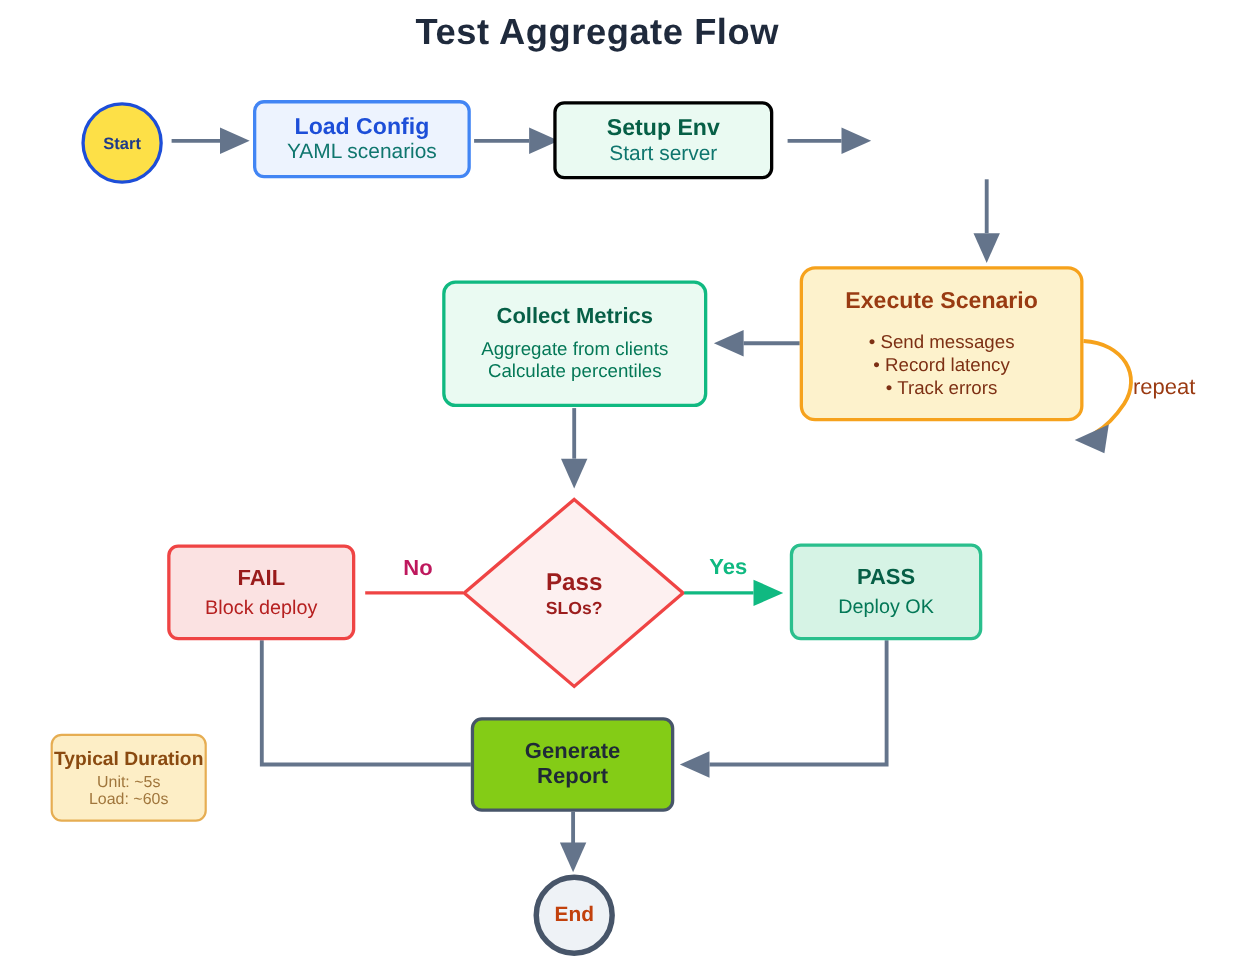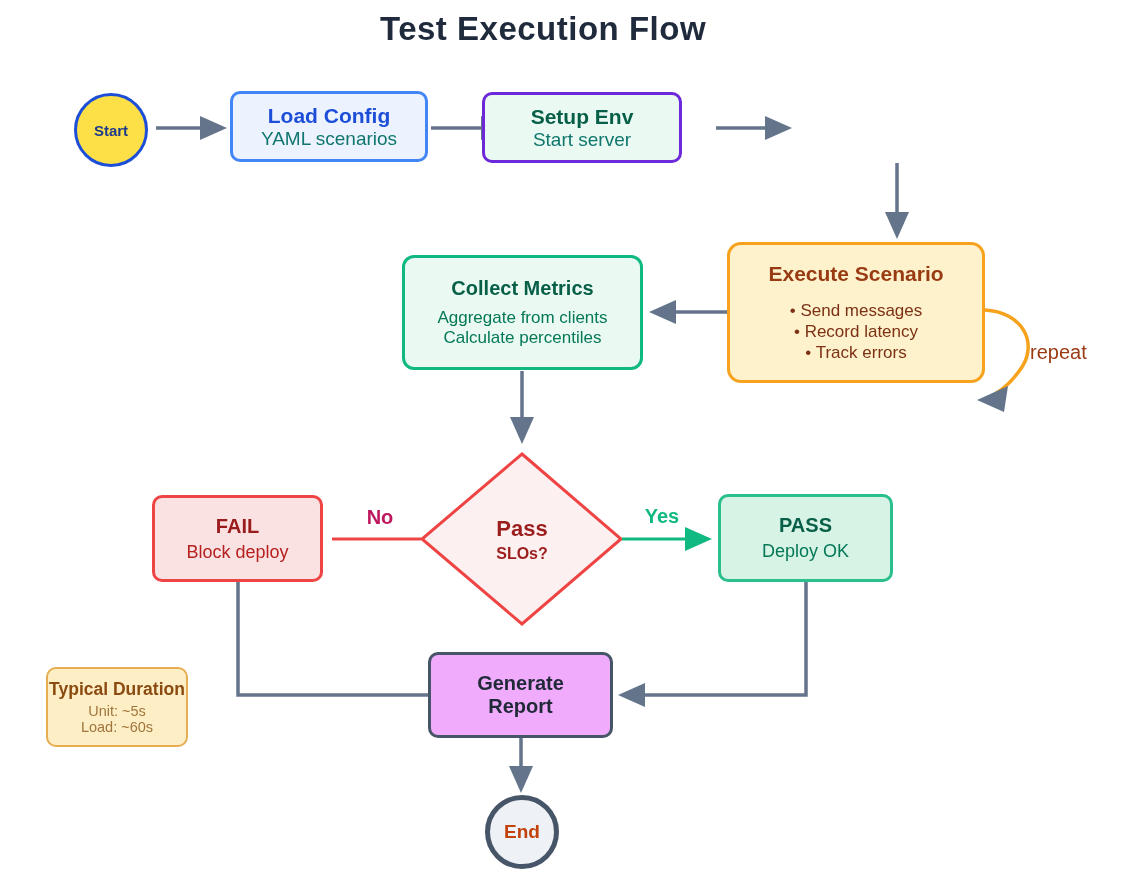--- a/index.html
+++ b/index.html
@@ -17,21 +17,21 @@
   .rounded{border-radius:10px;}
   .circle{border-radius:50%;}
   
   #start{left:74px;top:93px;width:74px;height:74px;background:#fde047;border:3px solid #1d4ed8;}
   #start .lbl{font-size:15px;font-weight:700;color:#1e3a8a;}
   #end{left:485px;top:795px;width:74px;height:74px;background:#eef2f6;border:5px solid #475569;}
   #end .lbl{font-size:19px;font-weight:700;color:#c2410c;}
   
   #load-config{left:230px;top:91px;width:198px;height:71px;background:#edf3fe;border:3px solid #4285f4;}
   #load-config .t{font-size:21px;font-weight:700;color:#1d4ed8;}
-  #setup-env{left:482px;top:92px;width:200px;height:71px;background:#eafaf2;border:3px solid #6d28d9;}
+  #setup-env{left:503px;top:92px;width:200px;height:71px;background:#eafaf2;border:3px solid #000000;}
   #setup-env .t{font-size:21px;font-weight:700;color:#065f46;}
   #spawn-clients{left:798px;top:91px;width:200px;height:70px;background:#f8f1fd;border:3px solid #9061e8;}
   #spawn-clients .t{font-size:21px;font-weight:700;color:#7b1fa2;}
   .sub{font-size:19px;color:#0f766e;line-height:21px;}
   
   #execute-scenario{left:727px;top:242px;width:258px;height:141px;background:#fdf2cc;
     border:3px solid #f6a21c;border-radius:14px;}
   #execute-scenario .t{font-size:21px;font-weight:700;color:#993b12;margin-bottom:14px;}
   #execute-scenario .b{font-size:17px;color:#7d3014;line-height:21px;}
   
@@ -45,40 +45,40 @@
   #decision-label .t{font-size:22px;font-weight:700;color:#9c1d1d;}
   #decision-label .s{font-size:16px;font-weight:700;color:#9c1d1d;margin-top:3px;}
   
   #fail{left:152px;top:495px;width:171px;height:87px;background:#fbe2e2;border:3px solid #ef4444;}
   #fail .t{font-size:20px;font-weight:700;color:#991b1b;margin-bottom:4px;}
   #fail .s{font-size:18px;color:#b62020;}
   #pass{left:718px;top:494px;width:175px;height:88px;background:#d6f3e5;border:3px solid #2abf8d;}
   #pass .t{font-size:20px;font-weight:700;color:#065f46;margin-bottom:4px;}
   #pass .s{font-size:18px;color:#047857;}
   
-  #generate-report{left:428px;top:652px;width:185px;height:86px;background:#f0abfc;
+  #generate-report{left:428px;top:652px;width:185px;height:86px;background:#84cc16;
     border:3px solid #475569;}
   #generate-report .l{font-size:20px;font-weight:700;color:#1f2937;line-height:23px;}
   
   #note{left:46px;top:667px;width:142px;height:80px;background:#fdeec6;
     border:2px solid #e6ad52;border-radius:10px;overflow:visible;}
   #note .t{font-size:17.5px;font-weight:700;color:#8a4a10;white-space:nowrap;margin-bottom:3px;}
   #note .l{font-size:14.5px;color:#a0763c;line-height:16px;}
   
   .edge-label{position:absolute;z-index:3;font-weight:700;font-size:20px;}
   #no-label{left:352px;top:506px;width:56px;text-align:center;color:#be185d;}
   #yes-label{left:634px;top:505px;width:56px;text-align:center;color:#10b981;}
   #repeat-label{left:1030px;top:341px;width:90px;color:#9a3a12;font-weight:400;}
 </style>
 </head>
 <body>
 
 <div id="canvas">
 
-  <div id="title">Test Execution Flow</div>
+  <div id="title">Test Aggregate Flow</div>
 
   <svg class="edges" width="1132" height="878" viewBox="0 0 1132 878">
 
     <line x1="156" y1="128" x2="200" y2="128" stroke="#64748b" stroke-width="3.5"></line>
     <polygon points="227,128 200,116 200,140" fill="#64748b"></polygon>
 
     <line x1="431" y1="128" x2="481" y2="128" stroke="#64748b" stroke-width="3.5"></line>
     <polygon points="508,128 481,116 481,140" fill="#64748b"></polygon>
 
     <line x1="716" y1="128" x2="765" y2="128" stroke="#64748b" stroke-width="3.5"></line>

